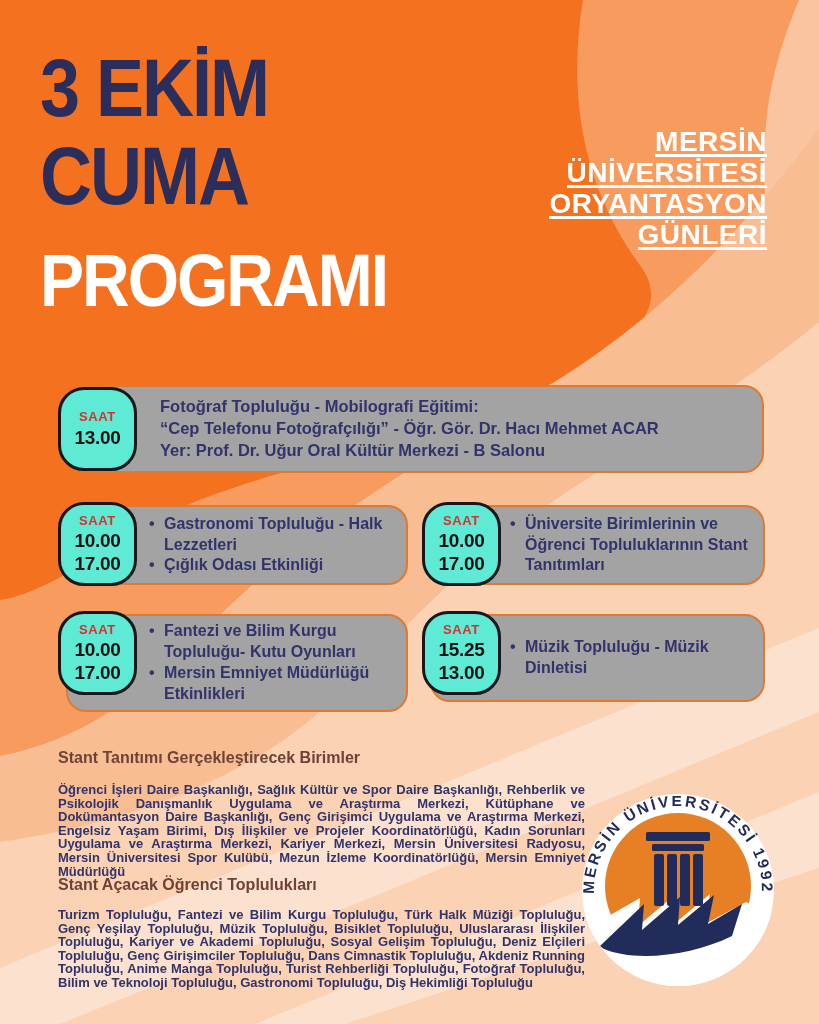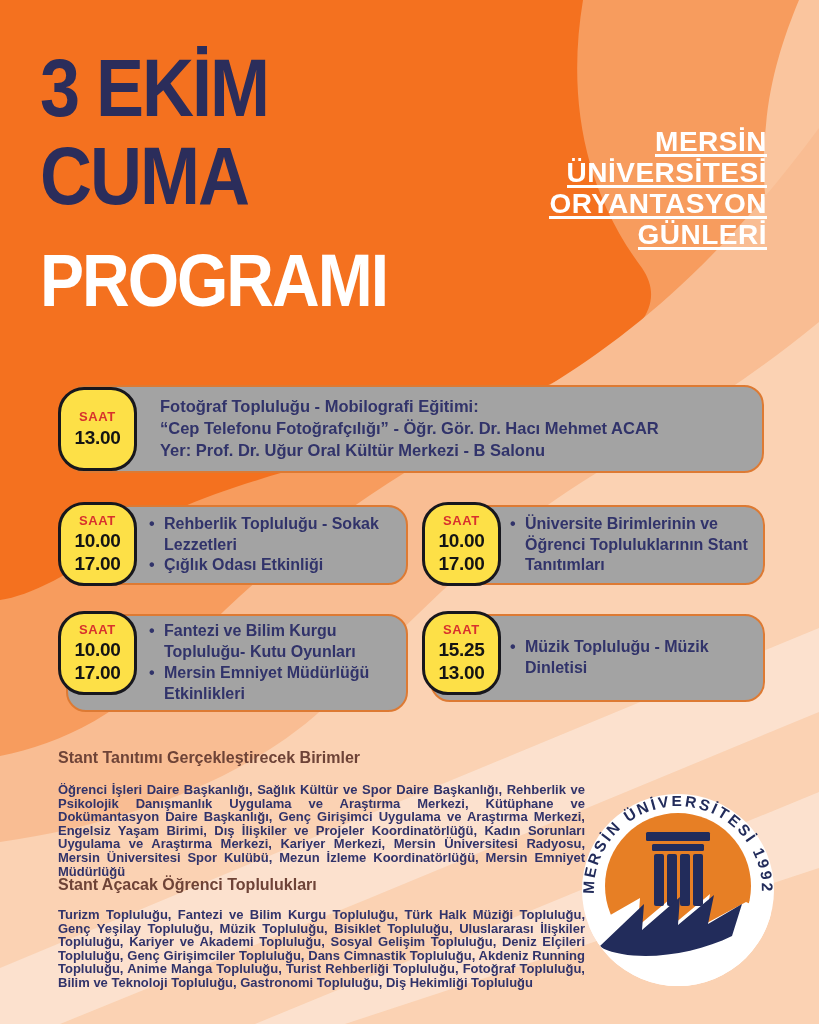--- a/index.html
+++ b/index.html
@@ -28,21 +28,21 @@
   .card-3{left:430px;top:505px;width:335px;height:80px;}
   .card-4{left:66px;top:614px;width:342px;height:98px;}
   .card-5{left:430px;top:614px;width:335px;height:88px;}
   .card .body{color:#31336A;font-weight:bold;}
   .card-1 .body{padding:8px 12px 8px 92px;font-size:16.5px;line-height:1.33;}
   .card-2 .body,.card-4 .body{padding:6px 8px 6px 81px;font-size:16px;line-height:1.3;}
   .card-3 .body,.card-5 .body{padding:6px 8px 6px 78px;font-size:16px;line-height:1.3;}
   .bullet{position:relative;padding-left:15px;}
   .bullet::before{content:"•";position:absolute;left:0;top:0;}
   
-  .badge{position:absolute;width:79px;height:84px;background:#fde047;border:3px solid #17171D;
+  .badge{position:absolute;width:79px;height:84px;background:#5eead4;border:3px solid #17171D;
     border-radius:26px;box-sizing:border-box;display:flex;flex-direction:column;
     align-items:center;justify-content:center;z-index:3;}
   .badge .saat{color:#D8312D;font-weight:bold;font-size:13px;letter-spacing:.6px;line-height:1.25;}
   .badge .time{color:#141414;font-weight:bold;font-size:19px;line-height:1.22;letter-spacing:-.3px;}
   .badge-1{left:58px;top:387px;}
   .badge-2{left:58px;top:502px;}
   .badge-3{left:422px;top:502px;}
   .badge-4{left:58px;top:611px;}
   .badge-5{left:422px;top:611px;}
   
@@ -92,21 +92,21 @@
       <div>Yer: Prof. Dr. Uğur Oral Kültür Merkezi - B Salonu</div>
     </div>
   </div>
   <div class="badge badge-1">
     <div class="saat">SAAT</div>
     <div class="time">13.00</div>
   </div>
 
   <div class="card card-2">
     <div class="body">
-      <div class="bullet">Rehberlik Topluluğu - Sokak Lezzetleri</div>
+      <div class="bullet">Gastronomi Topluluğu - Halk Lezzetleri</div>
       <div class="bullet">Çığlık Odası Etkinliği</div>
     </div>
   </div>
   <div class="badge badge-2">
     <div class="saat">SAAT</div>
     <div class="time">10.00</div>
     <div class="time">17.00</div>
   </div>
 
   <div class="card card-3">

